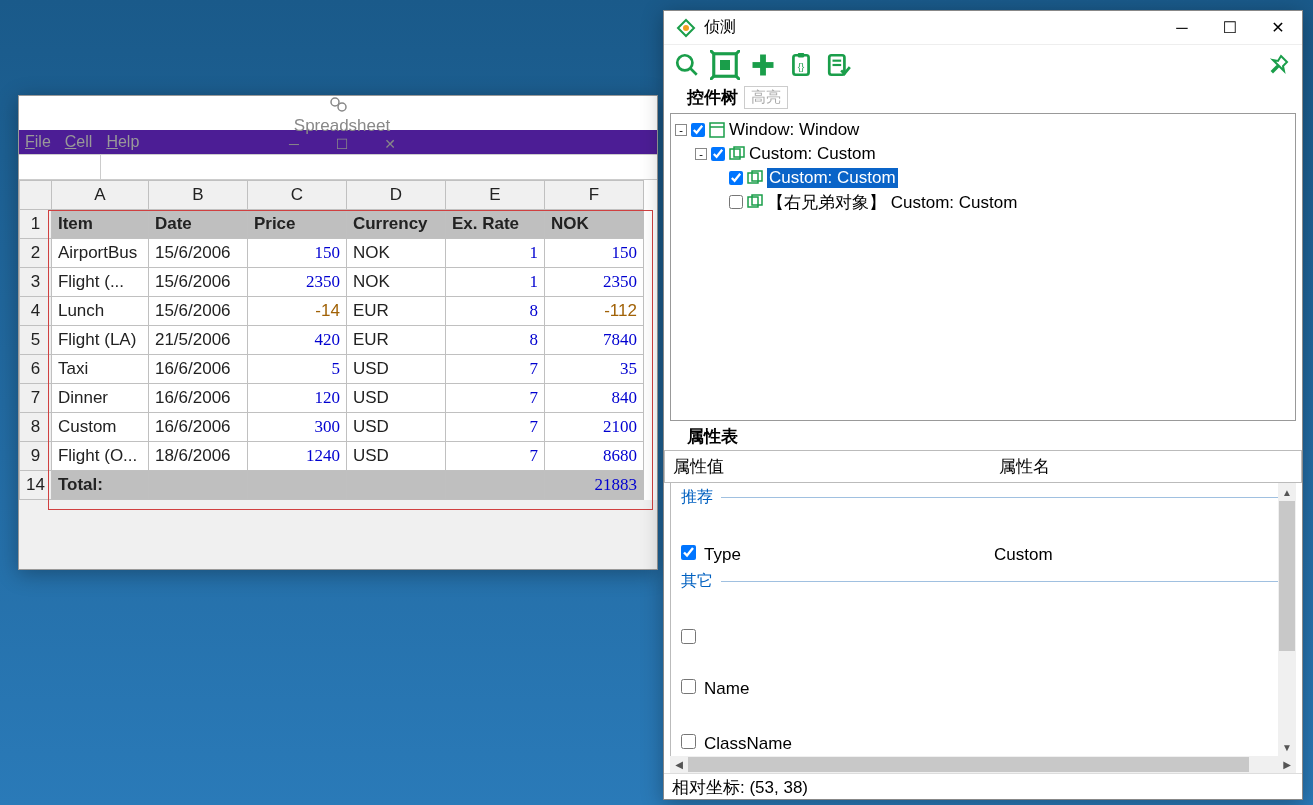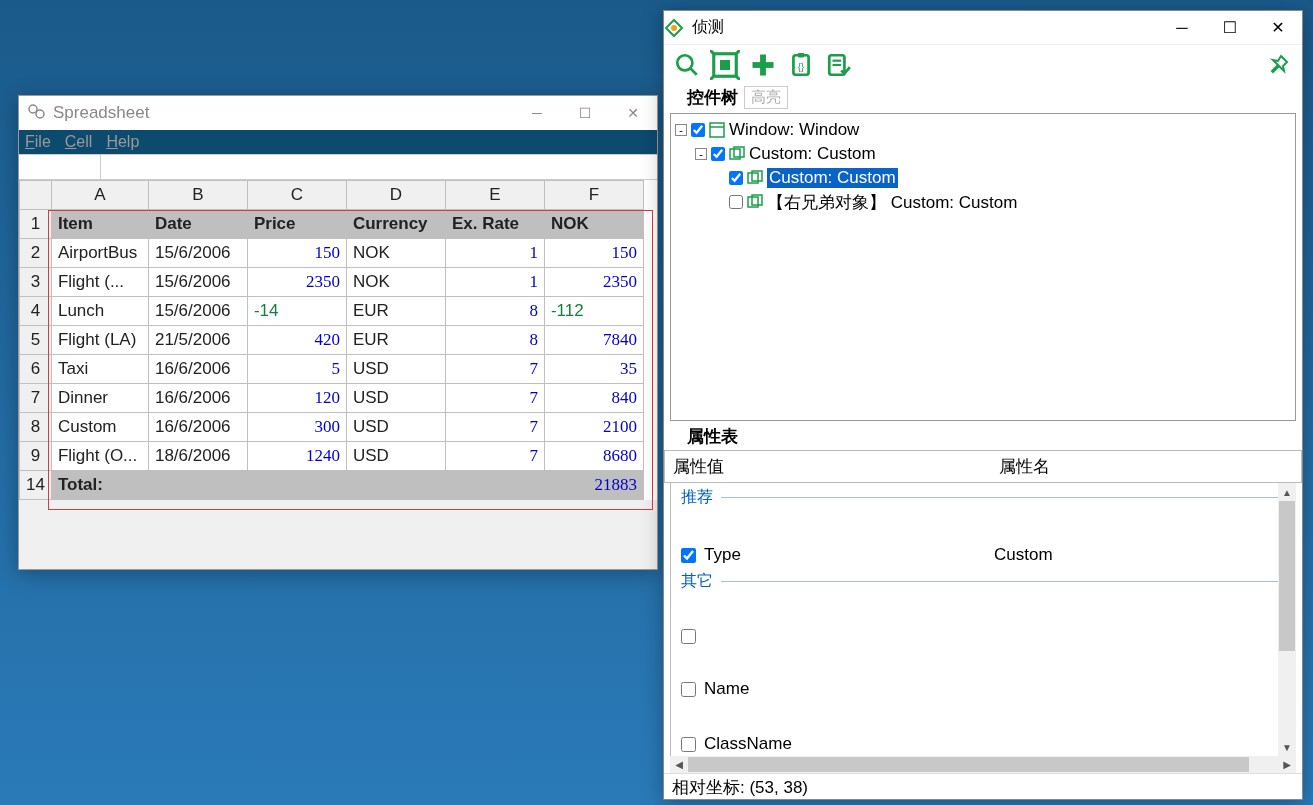--- a/index.html
+++ b/index.html
@@ -22,20 +22,21 @@
   background: #f0f0f0;
   border: 1px solid #999;
   box-shadow: 0 4px 20px rgba(0,0,0,0.3);
 }
 .spreadsheet-titlebar {
   height: 34px;
   background: #fff;
   display: flex;
   align-items: center;
   padding-left: 8px;
+  flex-direction: column;
 }
 .spreadsheet-icon {
   width: 20px;
   height: 20px;
   margin-right: 6px;
 }
 .spreadsheet-title {
   color: #888;
   font-size: 17px;
   flex: 1;
@@ -47,21 +48,21 @@
 .win-btn {
   width: 48px;
   display: flex;
   align-items: center;
   justify-content: center;
   color: #888;
   font-size: 14px;
 }
 .menubar {
   height: 24px;
-  background: #0c4a6e;
+  background: #4c1d95;
   display: flex;
   align-items: center;
   padding-left: 6px;
   font-size: 16px;
   color: #999;
   gap: 14px;
 }
 .menu-item u { text-decoration: underline; }
 .formula-row {
   height: 26px;
@@ -94,21 +95,21 @@
   height: 29px;
   white-space: nowrap;
   overflow: hidden;
 }
 .col-header { background: #f0f0f0; text-align: center; font-weight: normal; }
 .row-header { background: #f0f0f0; text-align: center; font-weight: normal; width: 28px; }
 .corner { background: #f0f0f0; width: 28px; }
 .data-header-row td { background: #bfbfbf; font-weight: bold; }
 .total-row td { background: #bfbfbf; font-weight: bold; }
 .num { text-align: right; color: #0000d0; font-family: Liberation Serif, serif; }
-.neg { color: #15803d; }
+.neg { text-align: right; color: #a16207; }
 .txt { text-align: left; }
 .selection-border {
   position: absolute;
   border: 1px solid #d04040;
   pointer-events: none;
 }
 
 
 .inspector-window {
   position: absolute;
@@ -119,21 +120,21 @@
   background: #fff;
   border: 1px solid #888;
   box-shadow: 0 4px 20px rgba(0,0,0,0.3);
   display: flex;
   flex-direction: column;
 }
 .inspector-titlebar {
   height: 34px;
   display: flex;
   align-items: center;
-  padding-left: 0;
+  padding-left: 12px;
   border-bottom: 1px solid #eee;
 }
 .inspector-icon {
   width: 20px; height: 20px; margin-right: 8px;
 }
 .inspector-title {
   font-size: 16px;
   flex: 1;
 }
 .insp-win-btn {
@@ -236,21 +237,20 @@
 }
 .props-group::after {
   content: "";
   flex: 1;
   height: 1px;
   background: #a0c0e0;
   margin-left: 8px;
 }
 .props-item {
   display: flex;
-  align-items: center;
   padding: 2px 10px;
   font-size: 17px;
   margin-top: 31px;
 }
 .props-item input[type=checkbox] { margin-right: 8px; width:15px; height:15px; }
 .props-name { width: 290px; }
 .props-val { flex: 1; }
 .vscroll {
   position: absolute;
   right: 0; top: 0; bottom: 0;

